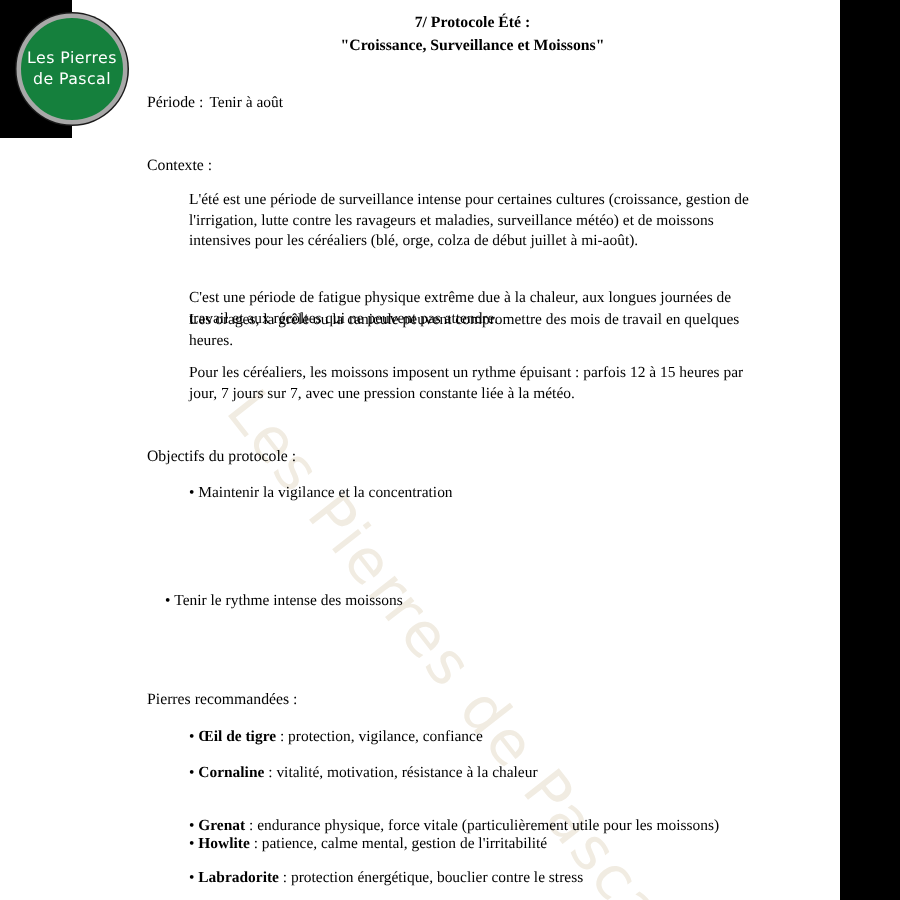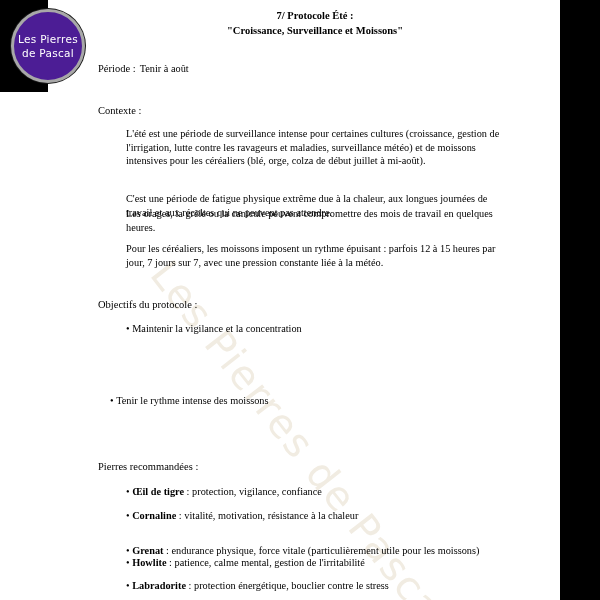--- a/index.html
+++ b/index.html
@@ -44,21 +44,21 @@
     background: #000000;
     z-index: 5;
   }
   #logo-badge {
     position: absolute;
     top: 9px;
     left: 11px;
     width: 74px;
     height: 74px;
     border-radius: 50%;
-    background: #4c1d95;
+    background: #15803d;
     border: 3px solid #a8a8a8;
     box-shadow: 0 0 0 1px #1a1a1a;
     box-sizing: border-box;
     display: flex;
     flex-direction: column;
     align-items: center;
     justify-content: center;
     z-index: 7;
     overflow: hidden;
   }

